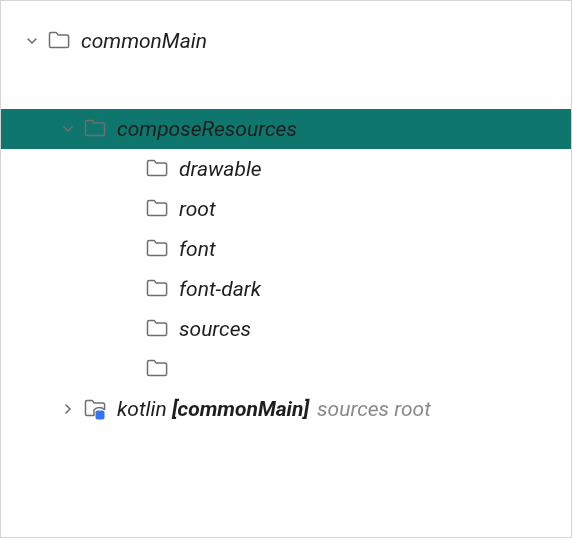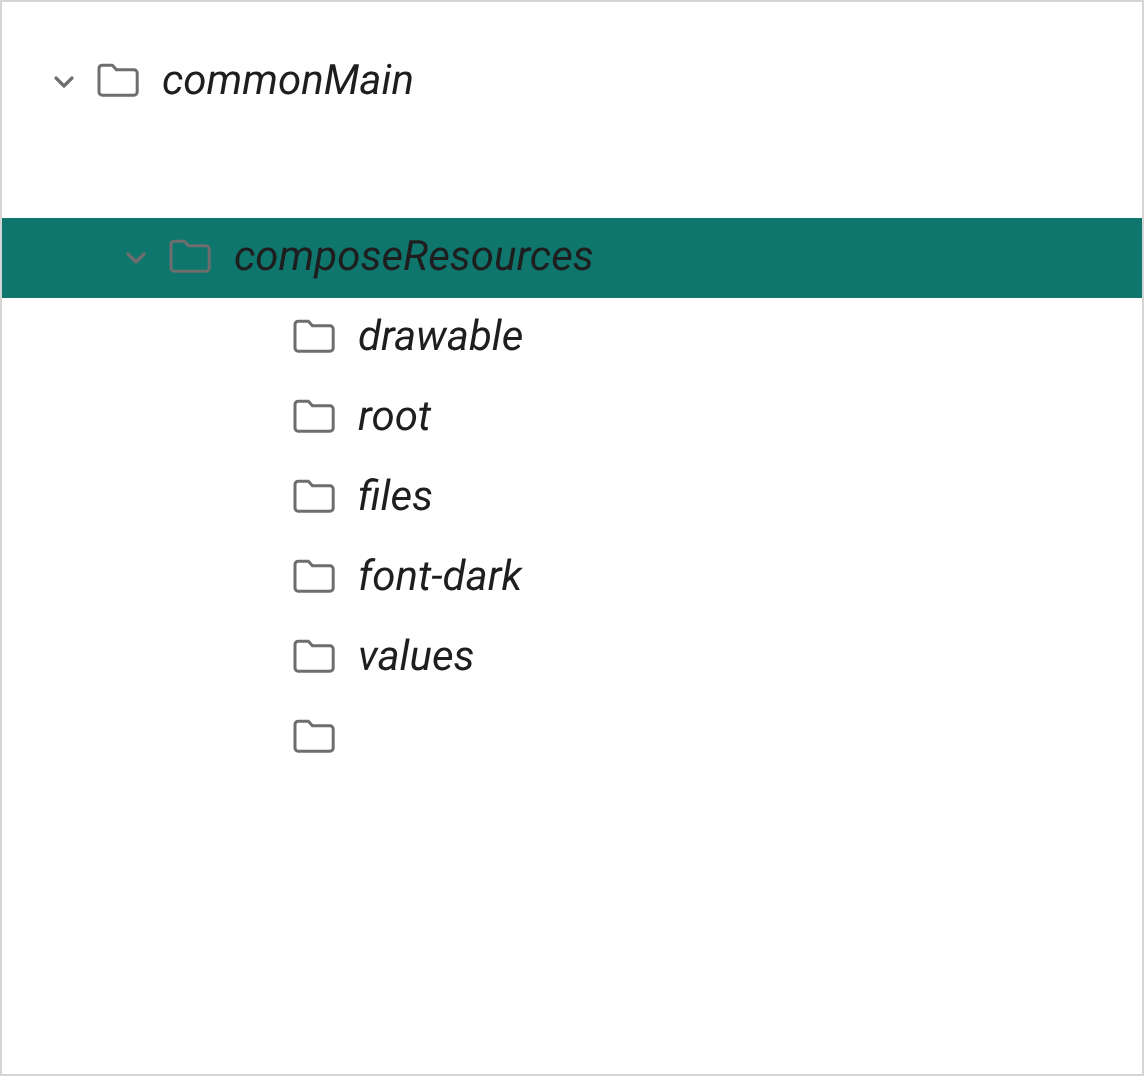--- a/index.html
+++ b/index.html
@@ -141,21 +141,21 @@
       <span class="chevron placeholder">
         <svg viewBox="0 0 12 12">
           <path d="M4 2 L8 6 L4 10" fill="none" stroke="#6e6e6e" stroke-width="1.6" stroke-linecap="round" stroke-linejoin="round"></path>
         </svg>
       </span>
       <span class="folder-icon">
         <svg viewBox="0 0 22 20">
           <path d="M1.5 3.2 C1.5 2.3 2.2 1.6 3.1 1.6 L8.2 1.6 L10.2 3.9 L19 3.9 C19.9 3.9 20.6 4.6 20.6 5.5 L20.6 15 C20.6 15.9 19.9 16.6 19 16.6 L3.1 16.6 C2.2 16.6 1.5 15.9 1.5 15 Z" fill="none" stroke="#6e6e6e" stroke-width="1.5" stroke-linejoin="round"></path>
         </svg>
       </span>
-      <span class="label"><span>files</span></span>
+      <span class="label"><span>font</span></span>
     </div>
     <div class="tree-row">
       <span class="indent" style="width: 118px;"></span>
       <span class="chevron placeholder">
         <svg viewBox="0 0 12 12">
           <path d="M4 2 L8 6 L4 10" fill="none" stroke="#6e6e6e" stroke-width="1.6" stroke-linecap="round" stroke-linejoin="round"></path>
         </svg>
       </span>
       <span class="folder-icon">
         <svg viewBox="0 0 22 20">
@@ -169,28 +169,44 @@
       <span class="chevron placeholder">
         <svg viewBox="0 0 12 12">
           <path d="M4 2 L8 6 L4 10" fill="none" stroke="#6e6e6e" stroke-width="1.6" stroke-linecap="round" stroke-linejoin="round"></path>
         </svg>
       </span>
       <span class="folder-icon">
         <svg viewBox="0 0 22 20">
           <path d="M1.5 3.2 C1.5 2.3 2.2 1.6 3.1 1.6 L8.2 1.6 L10.2 3.9 L19 3.9 C19.9 3.9 20.6 4.6 20.6 5.5 L20.6 15 C20.6 15.9 19.9 16.6 19 16.6 L3.1 16.6 C2.2 16.6 1.5 15.9 1.5 15 Z" fill="none" stroke="#6e6e6e" stroke-width="1.5" stroke-linejoin="round"></path>
         </svg>
       </span>
-      <span class="label"><span>values</span></span>
-    </div>
-    <div class="tree-row">
-      <span class="indent" style="width: 118px;"></span>
-      <span class="chevron placeholder">
-        <svg viewBox="0 0 12 12">
-          <path d="M4 2 L8 6 L4 10" fill="none" stroke="#6e6e6e" stroke-width="1.6" stroke-linecap="round" stroke-linejoin="round"></path>
-        </svg>
-      </span>
-      <span class="folder-icon">
-        <svg viewBox="0 0 22 20">
-          <path d="M1.5 3.2 C1.5 2.3 2.2 1.6 3.1 1.6 L8.2 1.6 L10.2 3.9 L19 3.9 C19.9 3.9 20.6 4.6 20.6 5.5 L20.6 15 C20.6 15.9 19.9 16.6 19 16.6 L3.1 16.6 C2.2 16.6 1.5 15.9 1.5 15 Z" fill="none" stroke="#6e6e6e" stroke-width="1.5" stroke-linejoin="round"></path>
-        </svg>
-      </span>
+      <span class="label"><span>sources</span></span>
+    </div>
+    <div class="tree-row">
+      <span class="indent" style="width: 118px;"></span>
+      <span class="chevron placeholder">
+        <svg viewBox="0 0 12 12">
+          <path d="M4 2 L8 6 L4 10" fill="none" stroke="#6e6e6e" stroke-width="1.6" stroke-linecap="round" stroke-linejoin="round"></path>
+        </svg>
+      </span>
+      <span class="folder-icon">
+        <svg viewBox="0 0 22 20">
+          <path d="M1.5 3.2 C1.5 2.3 2.2 1.6 3.1 1.6 L8.2 1.6 L10.2 3.9 L19 3.9 C19.9 3.9 20.6 4.6 20.6 5.5 L20.6 15 C20.6 15.9 19.9 16.6 19 16.6 L3.1 16.6 C2.2 16.6 1.5 15.9 1.5 15 Z" fill="none" stroke="#6e6e6e" stroke-width="1.5" stroke-linejoin="round"></path>
+        </svg>
+      </span>
+    </div>
+    <div class="tree-row">
+      <span class="indent" style="width: 56px;"></span>
+      <span class="chevron">
+        <svg viewBox="0 0 12 12">
+          <path d="M4 2 L8 6 L4 10" fill="none" stroke="#6e6e6e" stroke-width="1.6" stroke-linecap="round" stroke-linejoin="round"></path>
+        </svg>
+      </span>
+      <span class="folder-icon">
+        <svg viewBox="0 0 22 20">
+          <path d="M1.5 3.2 C1.5 2.3 2.2 1.6 3.1 1.6 L8.2 1.6 L10.2 3.9 L19 3.9 C19.9 3.9 20.6 4.6 20.6 5.5 L20.6 10.5 C19.2 9.2 17.4 8.4 15.4 8.4 C13.3 8.4 11.4 9.3 10 10.7 L10 16.6 L3.1 16.6 C2.2 16.6 1.5 15.9 1.5 15 Z" fill="none" stroke="#6e6e6e" stroke-width="1.5" stroke-linejoin="round"></path>
+          <rect x="11.5" y="11.5" width="9" height="9" rx="2" fill="#3574f0"></rect>
+        </svg>
+      </span>
+      <span class="label"><span>kotlin</span> <span class="bold">[commonMain]</span></span>
+      <span class="label-suffix">sources root</span>
     </div>
   </div>
 
 </body></html>

